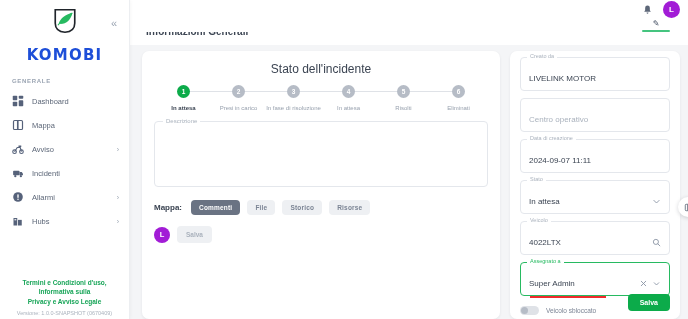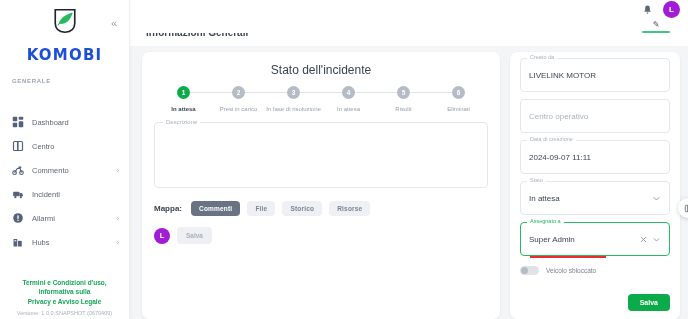--- a/index.html
+++ b/index.html
@@ -27,21 +27,21 @@
   }
   .collapse-btn {
     position:absolute; right:8px; top:16px; width:14px; height:14px;
     display:flex; align-items:center; justify-content:center;
     color:#9aa4b2; font-size:11px; cursor:pointer;
   }
   .sec-label {
     font-size:6px; letter-spacing:.7px; color:#9aa4b2; font-weight:700;
     padding: 8px 0 5px 12px; text-transform:uppercase;
   }
-  .nav { flex: 1 1 auto; overflow:hidden;margin-top:21px; }
+  .nav { flex: 1 1 auto; overflow:hidden; }
   .nav-item {
     display:flex; align-items:center; gap:8px;
     padding: 5px 10px 5px 12px; cursor:pointer; position:relative;
     height: 24px;
   }
   .nav-item .ic { width:12px; height:12px; flex:0 0 12px; color:#56627a; display:flex; align-items:center; justify-content:center; }
   .nav-item .ic svg { width:12px; height:12px; display:block; }
   .nav-item .lbl {
     font-size:7.5px; color:#5d6778; white-space:nowrap; overflow:hidden;
     text-overflow:ellipsis; flex:1 1 auto;
@@ -156,21 +156,21 @@
   .c-save {
     flex:0 0 auto; background:#eef0f3; color:#aab2bd; border:none; border-radius:4px;
     font-size:6.5px; font-weight:700; padding: 5px 9px; cursor:pointer;
     font-family:"Liberation Sans", sans-serif;
   }
 
   
   .rf { position:relative; margin-bottom: 7px; }
   .rf .box {
     border:1px solid #e4e7ec; border-radius:4px; height:21px;
-    display:flex; align-items:center; padding: 16px 8px; background:#fff;
+    display:flex; align-items:flex-start; padding: 16px 8px; background:#fff;
     font-size:8px; color:#3b4452;
   }
   .rf.focused .box { border:1.4px solid #27ba61; }
   .rf .lg {
     position:absolute; top:-4px; left:7px; background:#fff; padding:0 3px;
     font-size:5.5px; color:#aab2bd; z-index:2;
   }
   .rf.focused .lg { color:#27ba61; }
   .rf .val { flex:1 1 auto; white-space:nowrap; overflow:hidden; text-overflow:ellipsis; }
   .rf .ph { color:#aab2bd; }
@@ -237,34 +237,34 @@
         <span class="chev"></span>
       </div>
 
       <div class="nav-item">
         <span class="ic">
             <svg viewBox="0 0 16 16">
               <rect x="2" y="2" width="12" height="12" rx="1.5" fill="none" stroke="#56627a" stroke-width="1.6"></rect>
               <rect x="6.6" y="2" width="2.2" height="12" fill="#56627a"></rect>
             </svg>
           </span>
-        <span class="lbl">Centro</span>
+        <span class="lbl">Mappa</span>
         <span class="chev"></span>
       </div>
 
       <div class="nav-item">
         <span class="ic">
             <svg viewBox="0 0 16 16">
               <circle cx="3.4" cy="11.6" r="2.4" fill="none" stroke="#56627a" stroke-width="1.5"></circle>
               <circle cx="12.6" cy="11.6" r="2.4" fill="none" stroke="#56627a" stroke-width="1.5"></circle>
               <path d="M3.4 11.6 L7 6 L11 6 L12.6 11.6" fill="none" stroke="#56627a" stroke-width="1.5" stroke-linejoin="round"></path>
               <rect x="8.5" y="3.2" width="4" height="2" rx="0.6" fill="#56627a"></rect>
             </svg>
           </span>
-        <span class="lbl">Commento</span>
+        <span class="lbl">Avviso</span>
         <span class="chev">›</span>
       </div>
 
 
 
       <div class="nav-item">
         <span class="ic">
             <svg viewBox="0 0 16 16">
               <rect x="1.5" y="5" width="8.5" height="6" rx="1" fill="#56627a"></rect>
               <path d="M10 6.6 L13 6.6 L14.6 9 L14.6 11 L10 11 Z" fill="#56627a"></path>
@@ -423,20 +423,32 @@
           <div class="box">
             <span class="val">In attesa</span>
             <span class="act">
                 <svg viewBox="0 0 12 12">
                   <path d="M2.5 4.5 L6 8 L9.5 4.5" fill="none" stroke="#8b95a5" stroke-width="1.2" stroke-linecap="round"></path>
                 </svg>
               </span>
           </div>
         </div>
 
+        <div class="rf">
+          <span class="lg">Veicolo</span>
+          <div class="box">
+            <span class="val">4022LTX</span>
+            <span class="act">
+                <svg viewBox="0 0 12 12">
+                  <circle cx="5.2" cy="5.2" r="3.4" fill="none" stroke="#8b95a5" stroke-width="1.2"></circle>
+                  <line x1="7.8" y1="7.8" x2="10.5" y2="10.5" stroke="#8b95a5" stroke-width="1.2" stroke-linecap="round"></line>
+                </svg>
+              </span>
+          </div>
+        </div>
 
         <div class="rf focused">
           <span class="lg">Assegnato a</span>
           <div class="box">
             <span class="val">Super Admin</span>
             <span class="act">
                 <svg viewBox="0 0 12 12">
                   <line x1="3" y1="3" x2="9" y2="9" stroke="#8b95a5" stroke-width="1.2" stroke-linecap="round"></line>
                   <line x1="9" y1="3" x2="3" y2="9" stroke="#8b95a5" stroke-width="1.2" stroke-linecap="round"></line>
                 </svg>

